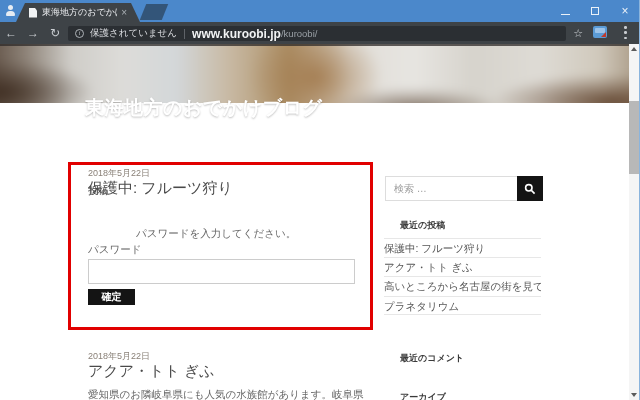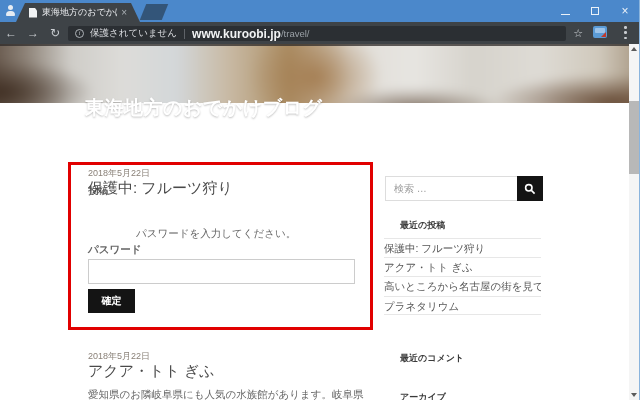--- a/index.html
+++ b/index.html
@@ -63,21 +63,21 @@
   .scroll-down { position:absolute; left:541px; top:70px; color:#fff; font-size:13px; }
 
   
   .posts-heading { position:absolute; left:88px; top:140px; font-size:10px; font-weight:normal; color:#3a3a3a; }
   .post-date { position:absolute; font-size:9px; color:#8a8178; white-space:nowrap; }
   .post-title { position:absolute; font-size:15px; color:#4a4a4a; white-space:nowrap; }
   .body-text { position:absolute; font-size:10.5px; color:#666; line-height:15.5px; white-space:nowrap; }
   .pw-label { position:absolute; left:88px; top:246px; font-size:10.5px; color:#666; }
   .pw-input { position:absolute; left:88px; top:259px; width:267px; height:25px; border:1px solid #ccc; background:#fff;
     font-size:11px; padding:0 6px; outline:none; border-radius:0; }
-  .submit-btn { position:absolute; left:88px; top:289px; width:47px; height:24px; background:#141414; color:#fff;
+  .submit-btn { position:absolute; left:88px; top:289px; width:47px; height:16px; background:#141414; color:#fff;
     font-size:10px; font-weight:bold; border:none; display:flex; align-items:center; justify-content:center; }
   .excerpt { position:absolute; left:88px; top:387px; width:285px; font-size:10.5px; color:#666; line-height:15.5px; }
 
   
   .annotation-box { position:absolute; left:68px; top:118px; width:305px; height:168px;
     border:3px solid #e10000; pointer-events:none; z-index:40; }
 
   
   .search-input { position:absolute; left:385px; top:176px; width:141px; height:25px; border:1px solid #ddd;
     font-size:10px; color:#444; padding:0 8px; outline:none; border-radius:0; }
@@ -129,21 +129,21 @@
   <div class="toolbar">
     <span class="nav-ico">←</span>
     <span class="nav-ico">→</span>
     <span class="nav-ico">↻</span>
   </div>
   <div class="urlbar">
     <span class="info-ico">i</span>
     <span class="sec-text">保護されていません</span>
     <span class="url-sep"></span>
     <span class="url-host">www.kuroobi.jp</span>
-    <span class="url-path">/travel/</span>
+    <span class="url-path">/kuroobi/</span>
   </div>
   <span class="star-ico">☆</span>
   <div class="ext-ico">
     <span class="ext-inner"></span>
     <span class="ext-red"></span>
   </div>
   <div class="menu-ico">
       <i></i>
       <i></i>
       <i></i>
@@ -155,21 +155,21 @@
       <div class="hero-topline"></div>
     </div>
     <div class="site-title">東海地方のおでかけブログ</div>
     <div class="scroll-down">↓</div>
 
     <div class="posts-heading">投稿</div>
 
     <div class="post-date" style="left:88px; top:123px;">2018年5月22日</div>
     <div class="post-title" style="left:88px; top:135px;">保護中: フルーツ狩り</div>
     <div class="body-text" style="left:88px; top:182px;margin-left:48px;">パスワードを入力してください。</div>
-    <div class="pw-label" style="top:199px;font-weight:bold;">パスワード</div>
+    <div class="pw-label" style="top:199px;">パスワード</div>
     <input class="pw-input" style="top: 215px;" type="password" value="">
     <button class="submit-btn" style="top:245px;">確定</button>
 
     <div class="annotation-box"></div>
 
     <div class="post-date" style="left:88px; top:306px;">2018年5月22日</div>
     <div class="post-title" style="left:88px; top:318px;">アクア・トト ぎふ</div>
     <div class="excerpt" style="top:343px;">愛知県のお隣岐阜県にも人気の水族館があります。岐阜県各務原市にあ</div>
 
     <input class="search-input" style="top: 132px;" type="text" placeholder="検索 …">

